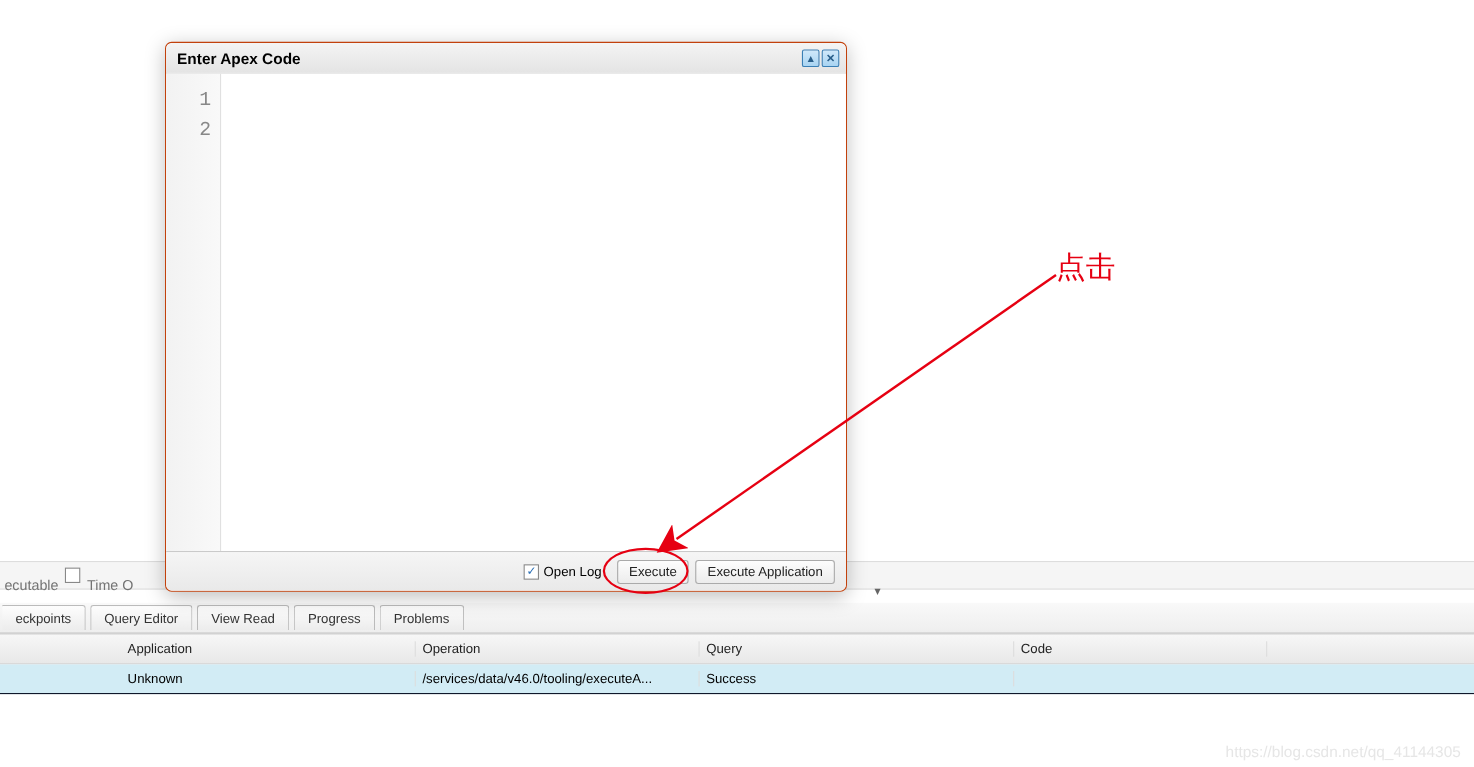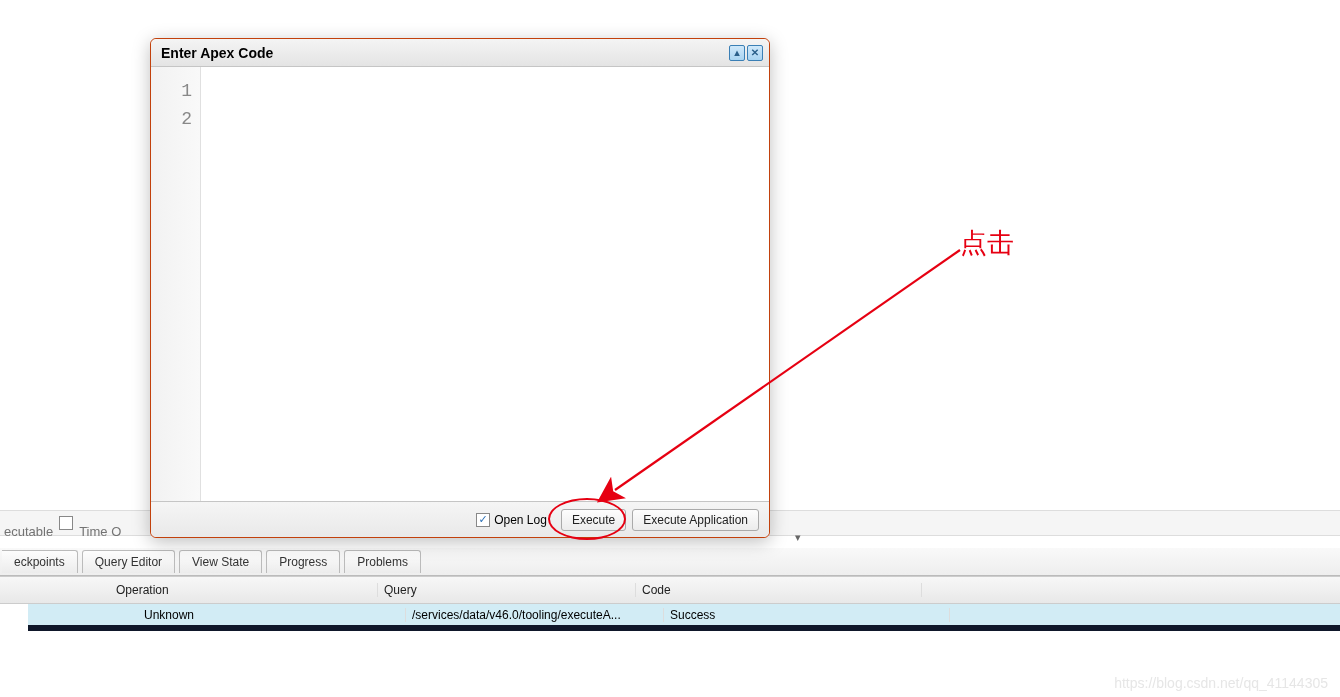--- a/index.html
+++ b/index.html
@@ -71,21 +71,21 @@
     color: #222;
   }
   .grid-header > div, .grid-row > div {
     padding: 0 6px;
     border-right: 1px solid #ddd;
     white-space: nowrap;
     overflow: hidden;
     text-overflow: ellipsis;
     font-size: 12px;
   }
-  .grid-row { background: #d2ecf5; border-bottom: 6px solid #0f172a; margin-left: 28px; }
+  .grid-row { background: #d2ecf5; border-bottom: 1px solid #0f172a; }
   .sort-icon { color:#2a7fc9; font-size:10px; margin-left:3px;}
   .dialog {
     position: absolute;
     left: 150px; top: 38px;
     width: 620px;
     height: 500px;
     background: #fff;
     border: 1px solid #c2410c;
     border-radius: 6px;
     box-shadow: 0 4px 18px rgba(0,0,0,0.25);
@@ -221,28 +221,29 @@
 <div class="bg-toolbar">
   <span class="cut">ecutable</span>
   <span class="cb"></span>
   <span class="cut">Time O</span>
 </div>
 <span class="expand-arrow">▾</span>
 
 <div class="tabs-row">
   <div class="tab cut">eckpoints</div>
   <div class="tab">Query Editor</div>
-  <div class="tab">View State</div>
+  <div class="tab">View Read</div>
   <div class="tab">Progress</div>
   <div class="tab">Problems</div>
 </div>
 
 <div class="grid">
   <div class="grid-header">
     <div></div>
+    <div>Application</div>
     <div>Operation</div>
     <div>Query</div>
     <div>Code</div>
   </div>
   <div class="grid-row">
     <div></div>
     <div>Unknown</div>
     <div>/services/data/v46.0/tooling/executeA...</div>
     <div>Success</div>
     <div></div>

